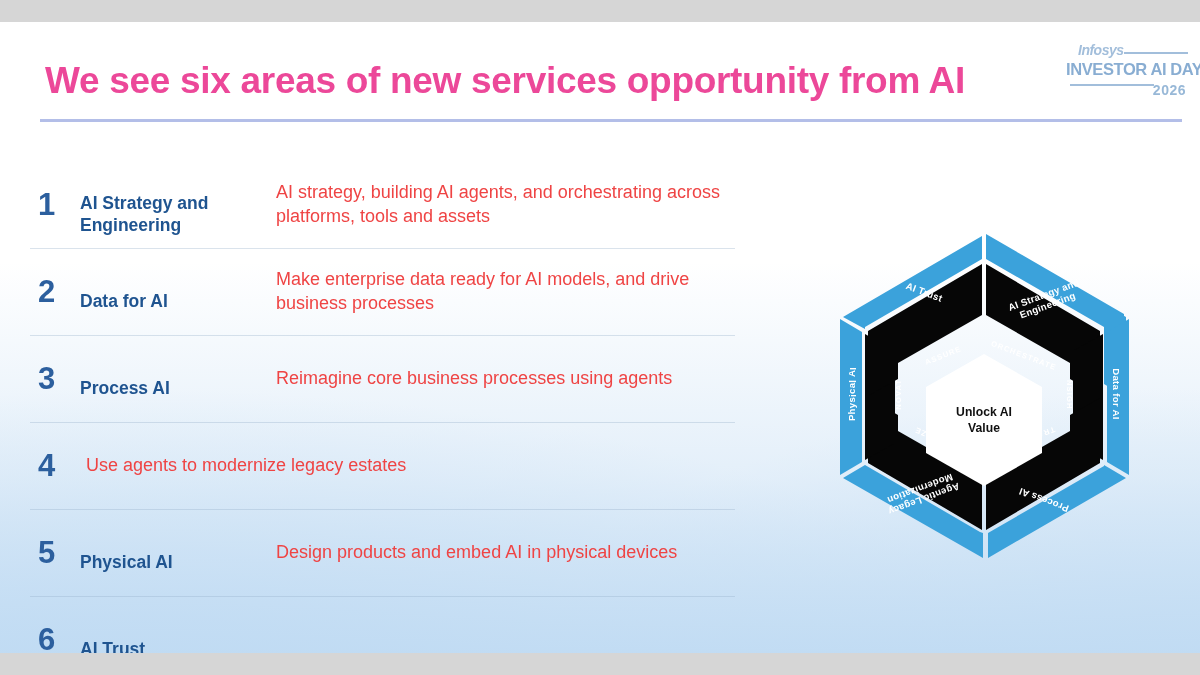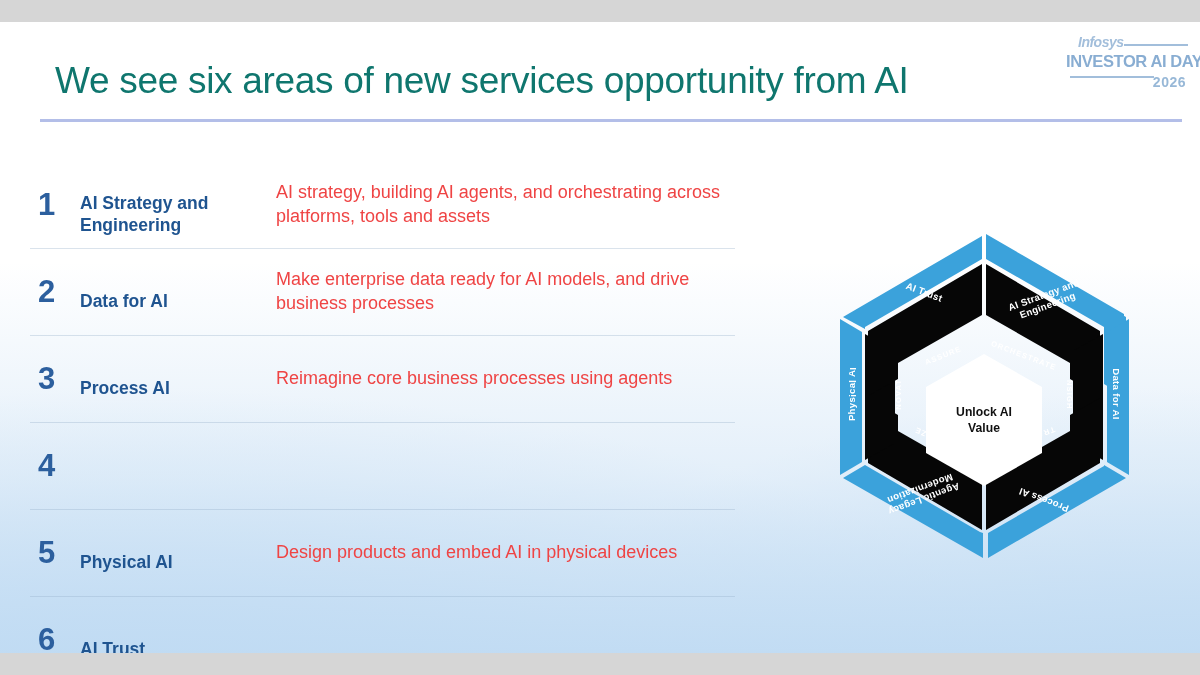--- a/index.html
+++ b/index.html
@@ -18,31 +18,31 @@
     background:
       linear-gradient(to bottom, rgba(255,255,255,0) 38%, rgba(205,226,245,0.55) 72%, rgba(192,219,243,0.95) 100%),
       radial-gradient(120% 80% at 12% 108%, rgba(185,215,242,0.95) 0%, rgba(255,255,255,0) 62%),
       radial-gradient(90% 70% at 100% 100%, rgba(198,223,244,0.8) 0%, rgba(255,255,255,0) 60%);
     pointer-events:none;
   }
   #page{position:absolute;inset:0;}
 
   
   .title{
-    position:absolute;left:55px;top:38px;width:1010px;
-    font-size:37px;font-weight:normal;letter-spacing:-0.3px;
-    color:#0f766e;line-height:1.12;
+    position:absolute;left:45px;top:38px;width:1010px;
+    font-size:37px;font-weight:bold;letter-spacing:-0.3px;
+    color:#ec4899;line-height:1.12;
   }
   .title-rule{
     position:absolute;left:40px;top:97px;width:1142px;height:3px;
     background:#9aa8e0;opacity:.75;
   }
 
   
-  .logo{position:absolute;right:12px;top:10px;width:122px;height:68px;opacity:.92;}
+  .logo{position:absolute;right:12px;top:18px;width:122px;height:68px;opacity:.92;}
   .logo-infosys{
     position:absolute;left:12px;top:2px;font-size:14px;font-weight:bold;
     color:#9bb9d8;letter-spacing:-0.5px;font-style:italic;
   }
   .logo-rule1{position:absolute;right:0;top:12px;width:64px;height:2px;background:#9bb9d8;}
   .logo-main{
     position:absolute;left:0;top:20px;font-size:16.5px;font-weight:bold;
     color:#7fa7cf;letter-spacing:-0.4px;white-space:nowrap;
   }
   .logo-rule2{position:absolute;left:4px;top:44px;width:84px;height:2px;background:#9bb9d8;}
@@ -116,20 +116,21 @@
       </div>
 
       <div class="row">
         <div class="num">3</div>
         <div class="cat">Process AI</div>
         <div class="desc">Reimagine core business processes using agents</div>
       </div>
 
       <div class="row">
         <div class="num">4</div>
+        <div class="desc">Use agents to modernize legacy estates</div>
       </div>
 
       <div class="row">
         <div class="num">5</div>
         <div class="cat">Physical AI</div>
         <div class="desc">Design products and embed AI in physical devices</div>
       </div>
 
       <div class="row">
         <div class="num">6</div>

